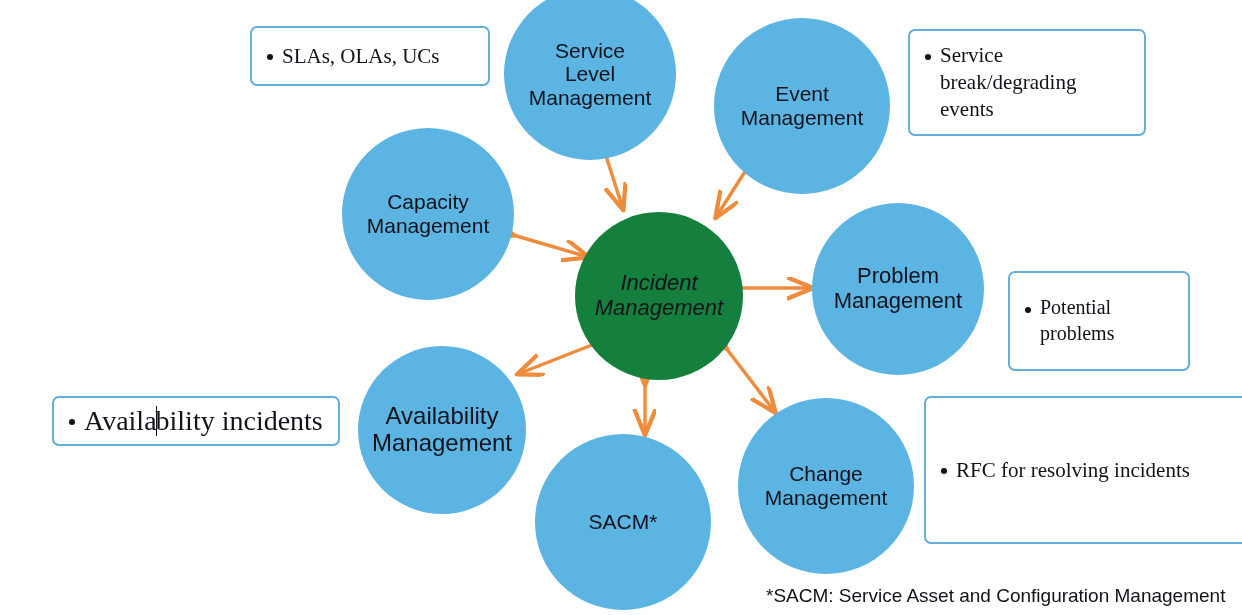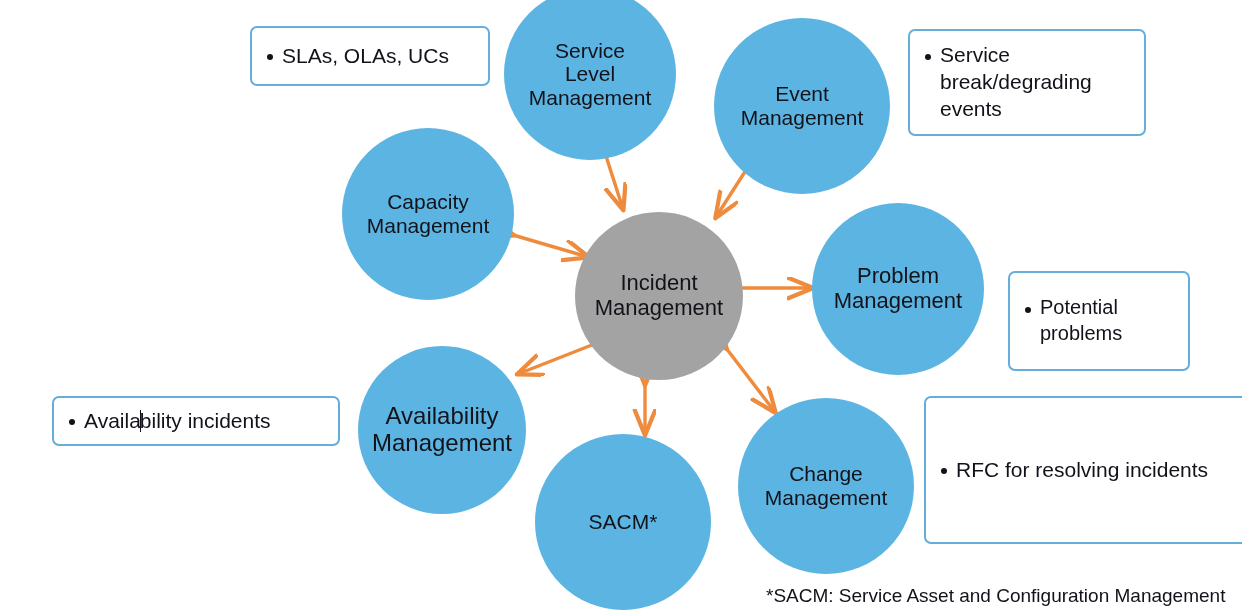--- a/index.html
+++ b/index.html
@@ -30,41 +30,42 @@
     border-radius: 50%;
     display: flex;
     align-items: center;
     justify-content: center;
     text-align: center;
     color: #12131a;
     line-height: 1.12;
     box-sizing: border-box;
   }
   .node-blue { background: #5cb4e2; }
-  .node-orange { background: #a3a3a3; }
+  .node-orange { background: #15803d; font-style: italic; }
   .node-label {
     display: block;
     padding: 0 6px;
     white-space: pre-line;
   }
   .callout {
     position: absolute;
     background: #ffffff;
     border: 2px solid #63aedb;
     border-radius: 7px;
     box-sizing: border-box;
     display: flex;
     flex-direction: column;
     justify-content: center;
     padding: 6px 10px 6px 8px;
   }
   .callout ul {
     margin: 0;
     padding: 0 0 0 22px;
     list-style: none;
+    font-family: Liberation Serif, serif;
   }
   .callout li {
     position: relative;
     color: #12131a;
     line-height: 1.28;
     margin: 0;
     padding: 0;
   }
   .callout li::before {
     content: "";
@@ -187,21 +188,21 @@
     </ul>
   </div>
 
 
   <div class="callout" style="left:1008px; top:229px; width:182px; height:100px; font-size:20px;margin-top:42px;">
     <ul>
       <li>Potential problems</li>
     </ul>
   </div>
 
-  <div class="callout" style="left:52px; top:396px; width:288px; height:50px; font-size:21px;justify-content:center;">
+  <div class="callout" style="left:52px; top:396px; width:288px; height:50px; font-size:28px;justify-content:center;">
     <ul>
       <li><span>Availa</span><span class="caret"></span><span>bility incidents</span></li>
     </ul>
   </div>
 
 
   <div class="callout" style="left:924px; top:396px; width:342px; height:148px; font-size:21px;">
     <ul>
       <li>RFC for resolving incidents</li>
     </ul>

